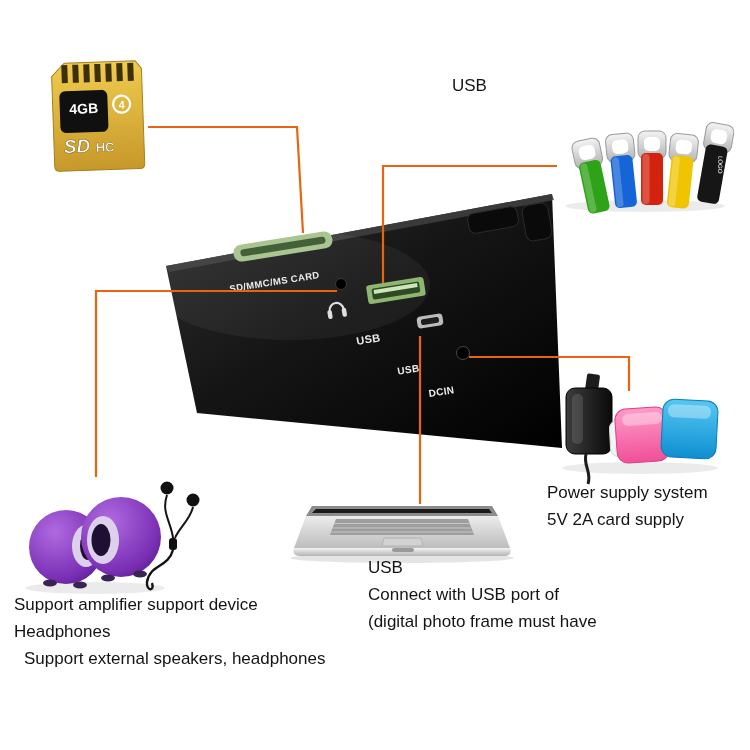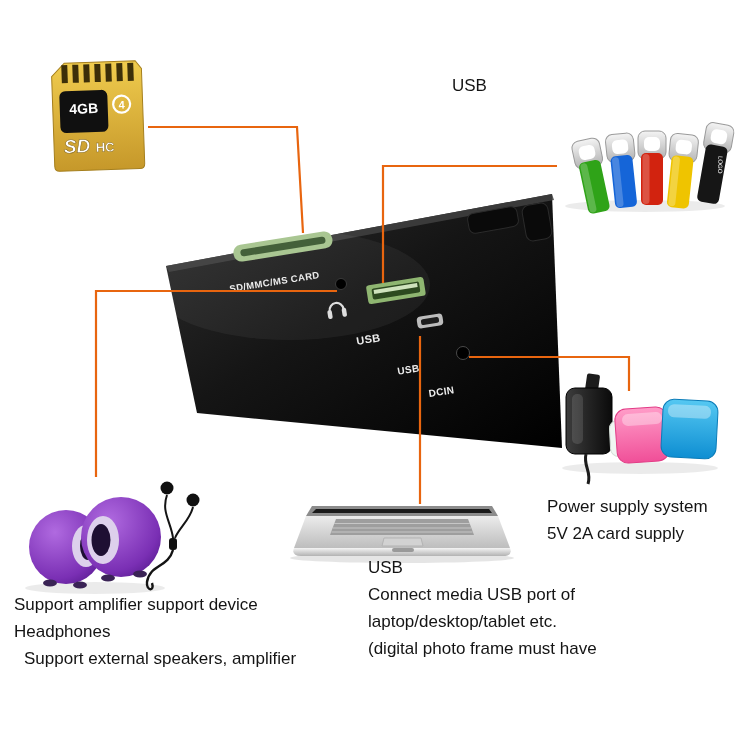--- a/index.html
+++ b/index.html
@@ -216,31 +216,30 @@
     </g>
   </svg>
 
   <div class="txt" style="left:45px;top:174px">
   </div>
 
   <div class="txt" style="left:452px;top:72px">
     <div>USB</div>
   </div>
 
-  <div class="txt" style="left:547px;top:493px">
+  <div class="txt" style="left:547px;top:479px">
     <div>Power supply system</div>
     <div>5V 2A card supply</div>
   </div>
 
   <div class="txt" style="left:14px;top:591px">
     <div>Support amplifier support device</div>
     <div>Headphones</div>
-    <div class="indent">Support external speakers, amplifier</div>
+    <div class="indent">Support external speakers, headphones</div>
   </div>
 
   <div class="txt" style="left:368px;top:554px">
     <div>USB</div>
-    <div>Connect media USB port of</div>
-    <div>laptop/desktop/tablet etc.</div>
+    <div>Connect with USB port of</div>
     <div>(digital photo frame must have</div>
   </div>
 
 </div>
 
 </body></html>

